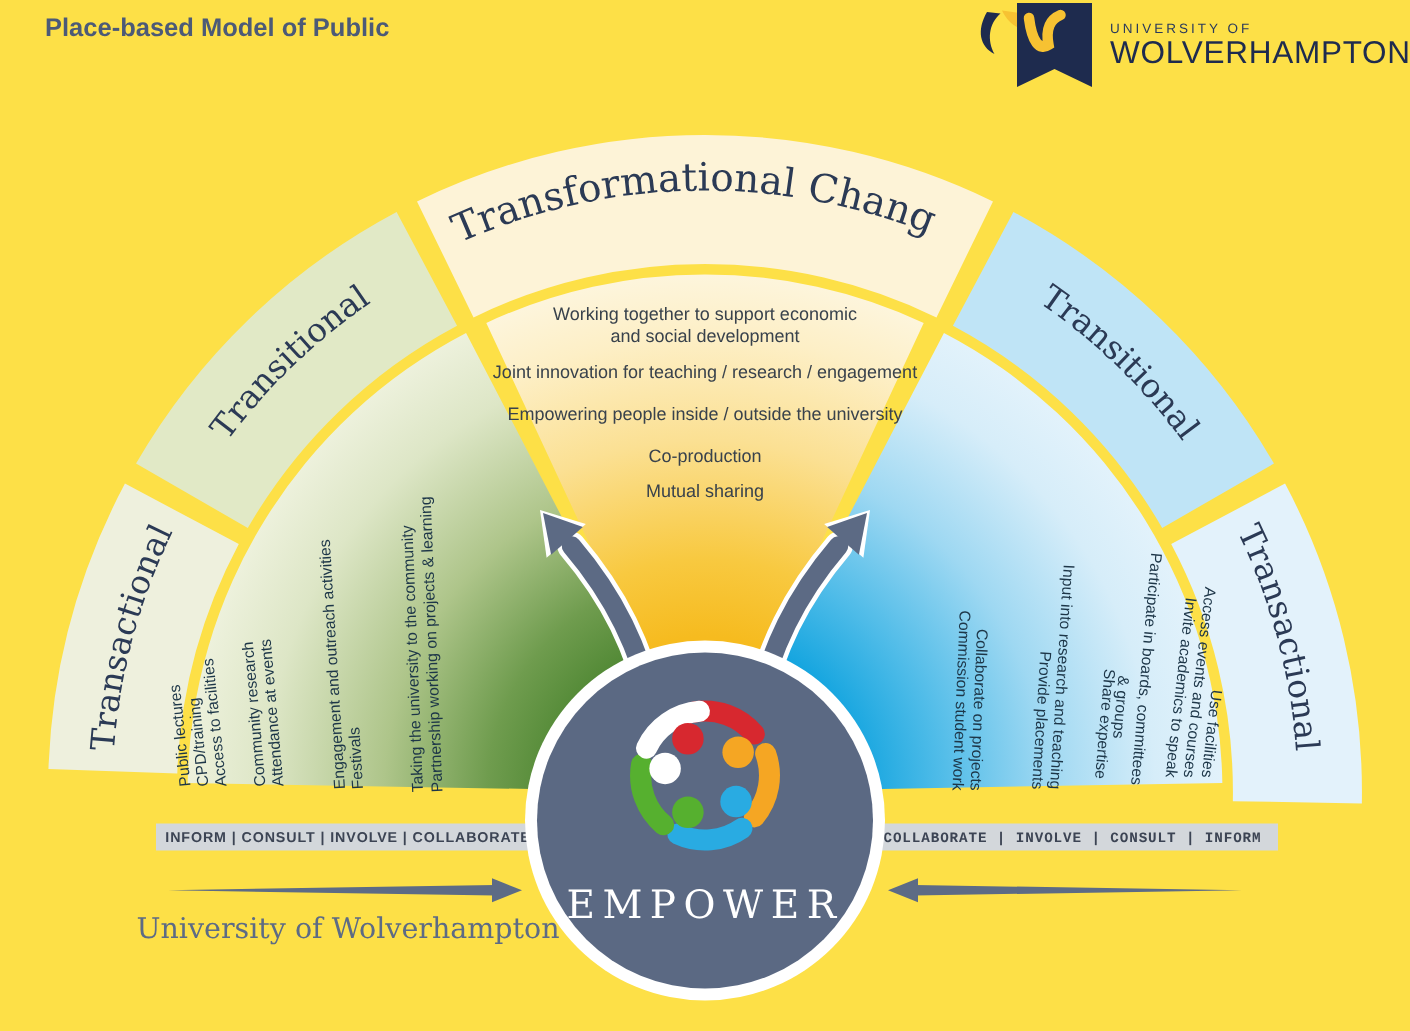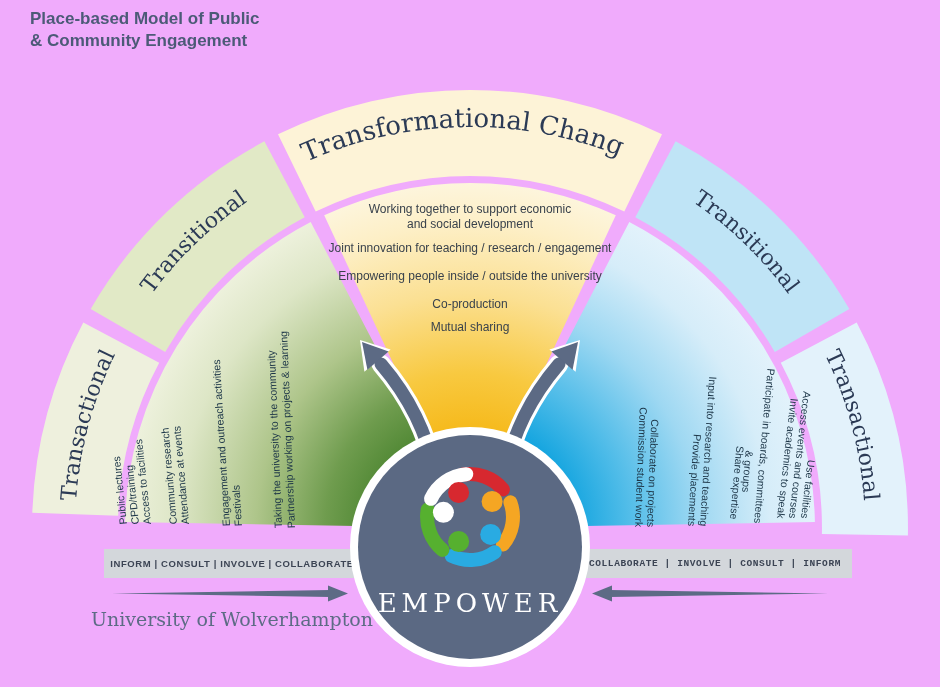--- a/index.html
+++ b/index.html
@@ -1,25 +1,25 @@
 <!DOCTYPE html>
 <html><head>
 <meta charset="utf-8">
 <style>
   html,body{margin:0;padding:0;background:#fff;}
-  .page{position:relative;width:940px;height:687px;background:#f0abfc;overflow:hidden;
+  .page{position:relative;width:940px;height:687px;background:#fde047;overflow:hidden;
         font-family:"Liberation Sans",sans-serif;}
   .title{position:absolute;left:30px;top:8px;font-size:17px;font-weight:bold;
          color:#4c5a77;line-height:22px;}
   .logo{position:absolute;left:648px;top:2px;display:flex;align-items:center;}
   .logo-mark{width:86px;height:58px;}
   .logo-text{margin-left:6px;color:#1e2b4e;}
   .logo-small{font-size:9px;letter-spacing:2px;color:#2a3a5c;}
   .logo-large{font-size:21px;letter-spacing:0.5px;color:#1e2b4e;}
-  .bar{position:absolute;top:549px;height:29px;background:#d3d7db;z-index:1;
+  .bar{position:absolute;top:549px;height:18px;background:#d3d7db;z-index:1;
        display:flex;align-items:center;justify-content:center;}
   .bar-left{left:104px;width:256px;}
   .bar-right{left:578px;width:274px;font-family:Liberation Mono, monospace;}
   .bar span{font-size:9.5px;font-weight:bold;letter-spacing:0.6px;color:#3c4454;white-space:nowrap;}
   .fan{position:absolute;left:0;top:0;z-index:2;pointer-events:none;}
   .footer-label{position:absolute;top:608px;z-index:1;font-family:"DejaVu Serif",serif;
        font-size:19px;color:#5d6b85;text-align:center;white-space:nowrap;}
   .footer-left{left:62px;width:340px;}
   .footer-right{left:558px;width:322px;}
   .ring-label{font-family:"DejaVu Serif",serif;fill:#2b3a55;}
@@ -29,23 +29,34 @@
   .center-item{font-family:"Liberation Sans",sans-serif;font-size:12px;fill:#39424c;text-anchor:middle;}
   .empower{font-family:"DejaVu Serif",serif;font-size:26px;letter-spacing:5px;fill:#ffffff;text-anchor:middle;}
 </style>
 </head>
 <body>
 
 <div class="page">
 
   <div class="title">
     <div>Place-based Model of Public</div>
-    <div>&amp; Community Engagement</div>
   </div>
 
+  <div class="logo">
+    <svg class="logo-mark" viewBox="0 0 86 58">
+      <path d="M10 6 C 3 18, 5 29, 15 34 C 10 25, 11 14, 19 7 Z" fill="#1e2b4e"></path>
+      <path d="M20 5 C 23 11, 27 15, 32 17 L34 7 Z" fill="#f7c232"></path>
+      <polygon points="30,0 80,0 80,56 55,44 30,56" fill="#1e2b4e"></polygon>
+      <path d="M38 10 C 40 26, 45 32, 51 28 C 49 17, 52 11, 59 8" fill="none" stroke="#f7c232" stroke-width="7" stroke-linecap="round"></path>
+    </svg>
+    <div class="logo-text">
+      <div class="logo-small">UNIVERSITY OF</div>
+      <div class="logo-large">WOLVERHAMPTON</div>
+    </div>
+  </div>
 
   <div class="bar bar-left">
     <span>INFORM  |  CONSULT  |  INVOLVE  |  COLLABORATE</span>
   </div>
   <div class="bar bar-right">
     <span>COLLABORATE  |  INVOLVE  |  CONSULT  |  INFORM</span>
   </div>
 
   <div class="footer-label footer-left">University of Wolverhampton</div>
 

